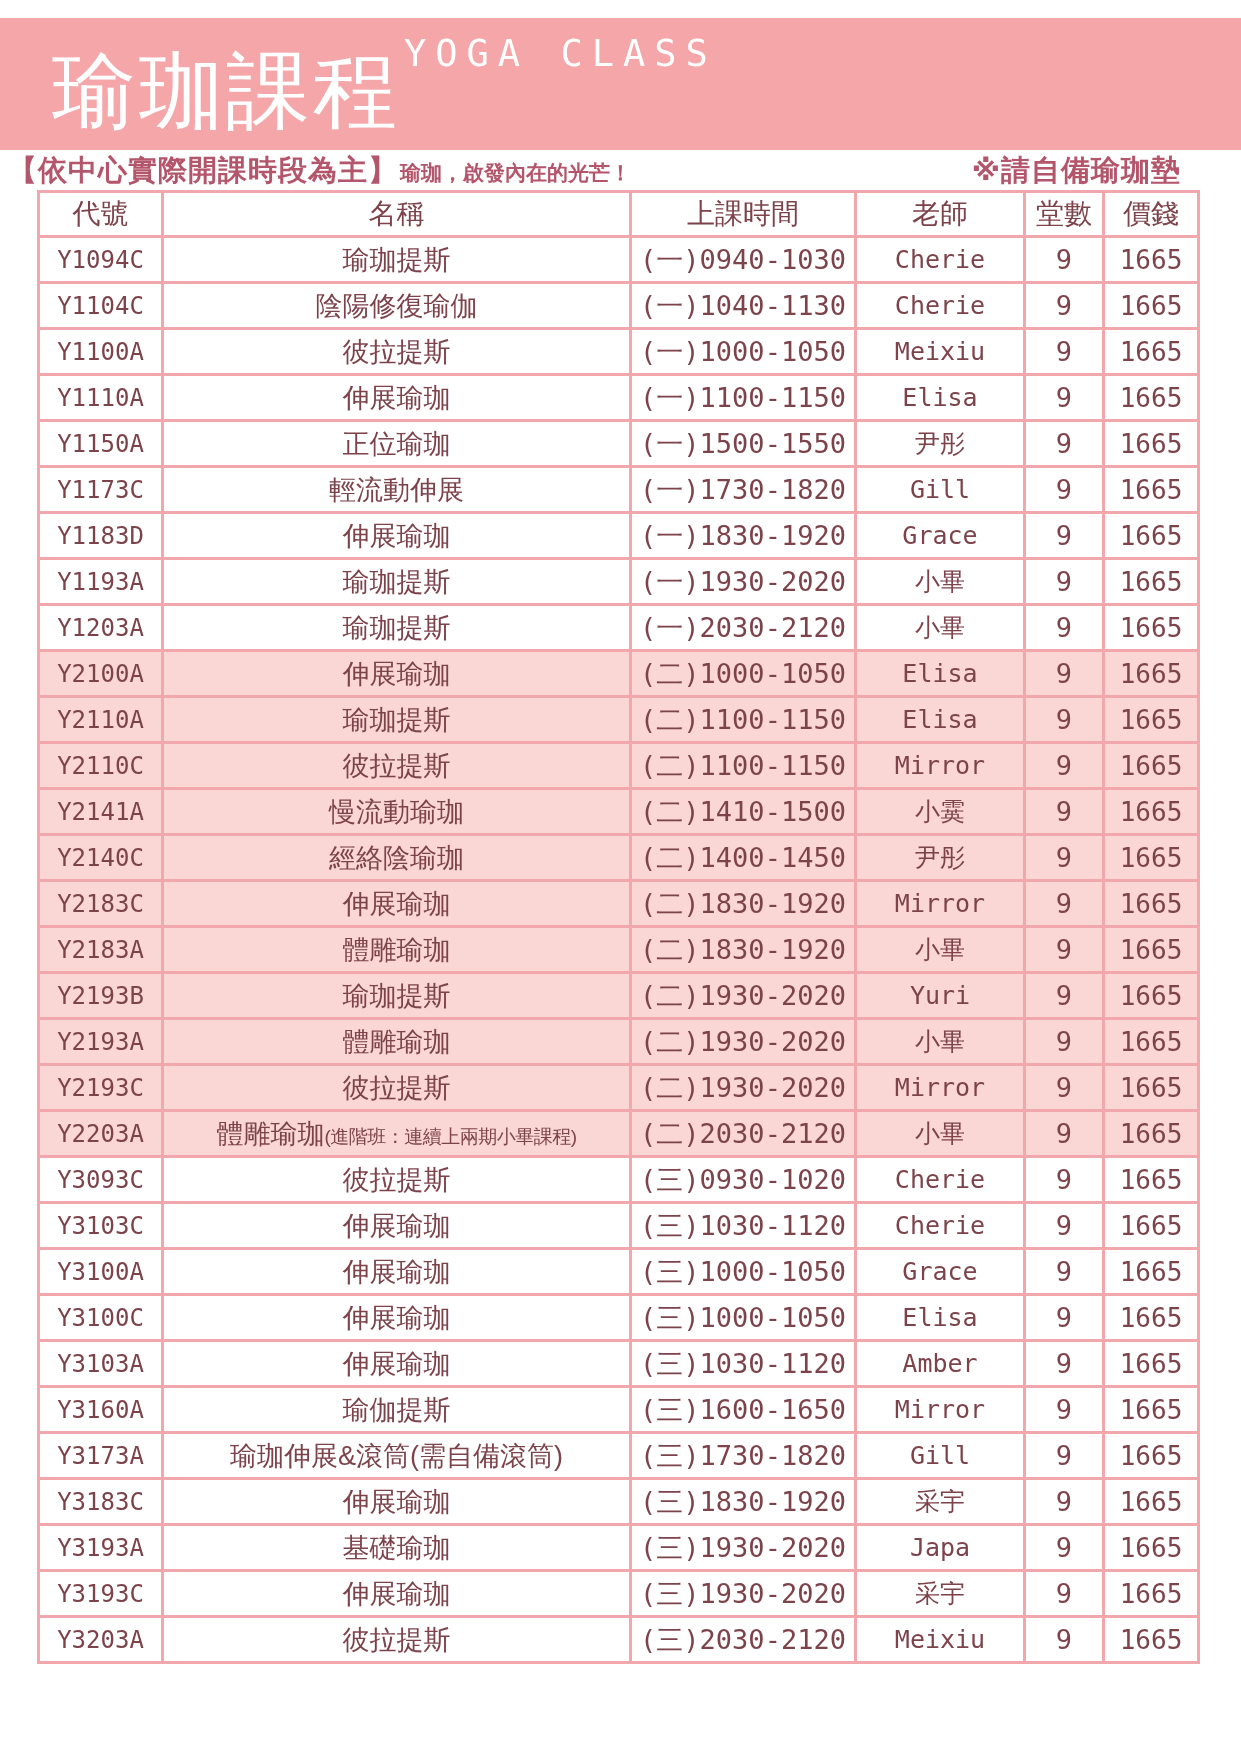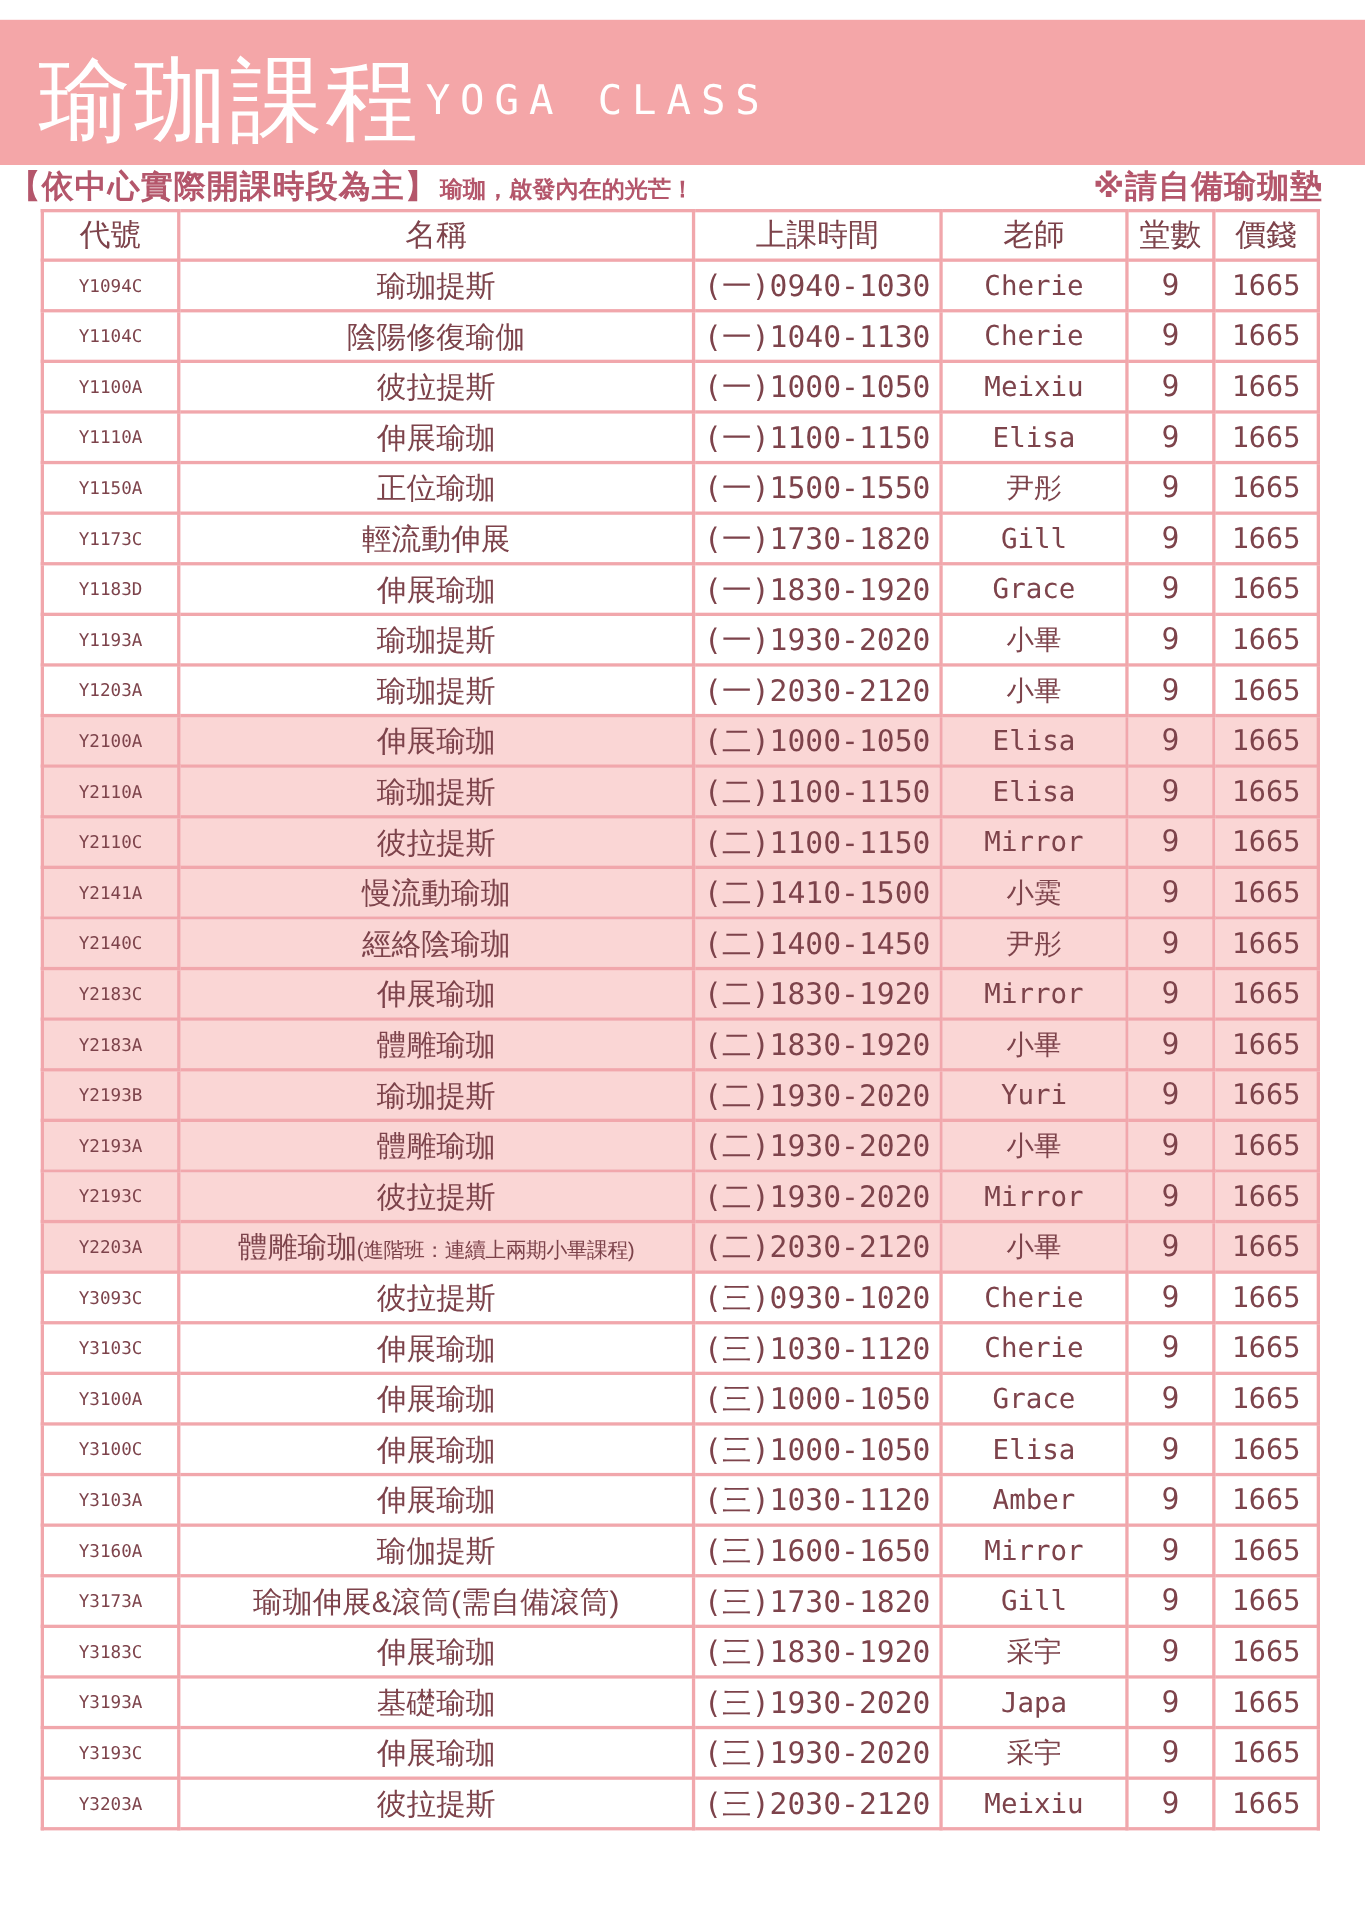--- a/index.html
+++ b/index.html
@@ -5,36 +5,36 @@
   * { margin: 0; padding: 0; box-sizing: border-box; }
   html, body { background: #ffffff; }
   body {
     width: 1241px; height: 1754px; overflow: hidden;
     font-family: "Liberation Sans", "DejaVu Sans", sans-serif;
   }
   
   .banner {
     margin-top: 18px; height: 132px; width: 100%;
     background: #F4A6A8;
-    display: flex; align-items: center;
-    padding-left: 35px; padding-top: 14px;
+    display: flex; align-items: flex-start;
+    padding-left: 52px; padding-top: 14px;
   }
   .banner .title-cjk {
     color: #ffffff; font-size: 84px; font-weight: 500;
     letter-spacing: 3px; line-height: 118px;
     font-family: "Liberation Sans", "DejaVu Sans", sans-serif;
   }
   .banner .title-en {
     color: #ffffff; font-size: 37px; font-weight: 500;
     letter-spacing: 9px; margin-left: 4px;
     font-family: "DejaVu Sans Mono", "Liberation Mono", monospace;
   }
   
   .notice {
-    height: 40px; padding: 0 38px 0 8px;
+    height: 40px; padding: 0 60px 0 8px;
     display: flex; justify-content: space-between; align-items: baseline;
   }
   .notice .left { display: flex; align-items: baseline; }
   .notice .left-primary {
     color: #B4566B; font-size: 29px; font-weight: bold; letter-spacing: 1px;
     line-height: 40px;
   }
   .notice .left-secondary {
     color: #B4566B; font-size: 21px; font-weight: bold; margin-left: 2px;
   }
@@ -53,21 +53,21 @@
     height: 46px; padding: 0 2px;
     overflow: hidden; white-space: nowrap;
   }
   table.schedule th {
     font-size: 28px; font-weight: 500; height: 45px;
   }
   tr.shaded td { background: #FAD6D5; }
   td.cell-code, td.cell-time, td.cell-teacher, td.cell-sessions, td.cell-price {
     font-family: "DejaVu Sans Mono", "Liberation Mono", monospace;
   }
-  td.cell-code { font-size: 16px; }
+  td.cell-code { font-size: 24px; }
   td.cell-name { font-size: 27px; font-weight: 500; }
   td.cell-name .name-note { font-size: 19px; font-weight: 500; letter-spacing: -0.5px; }
   td.cell-time { font-size: 27px; }
   td.cell-teacher { font-size: 25px; }
   td.cell-sessions { font-size: 27px; }
   td.cell-price { font-size: 26px; }
 </style>
 </head>
 <body>
 

